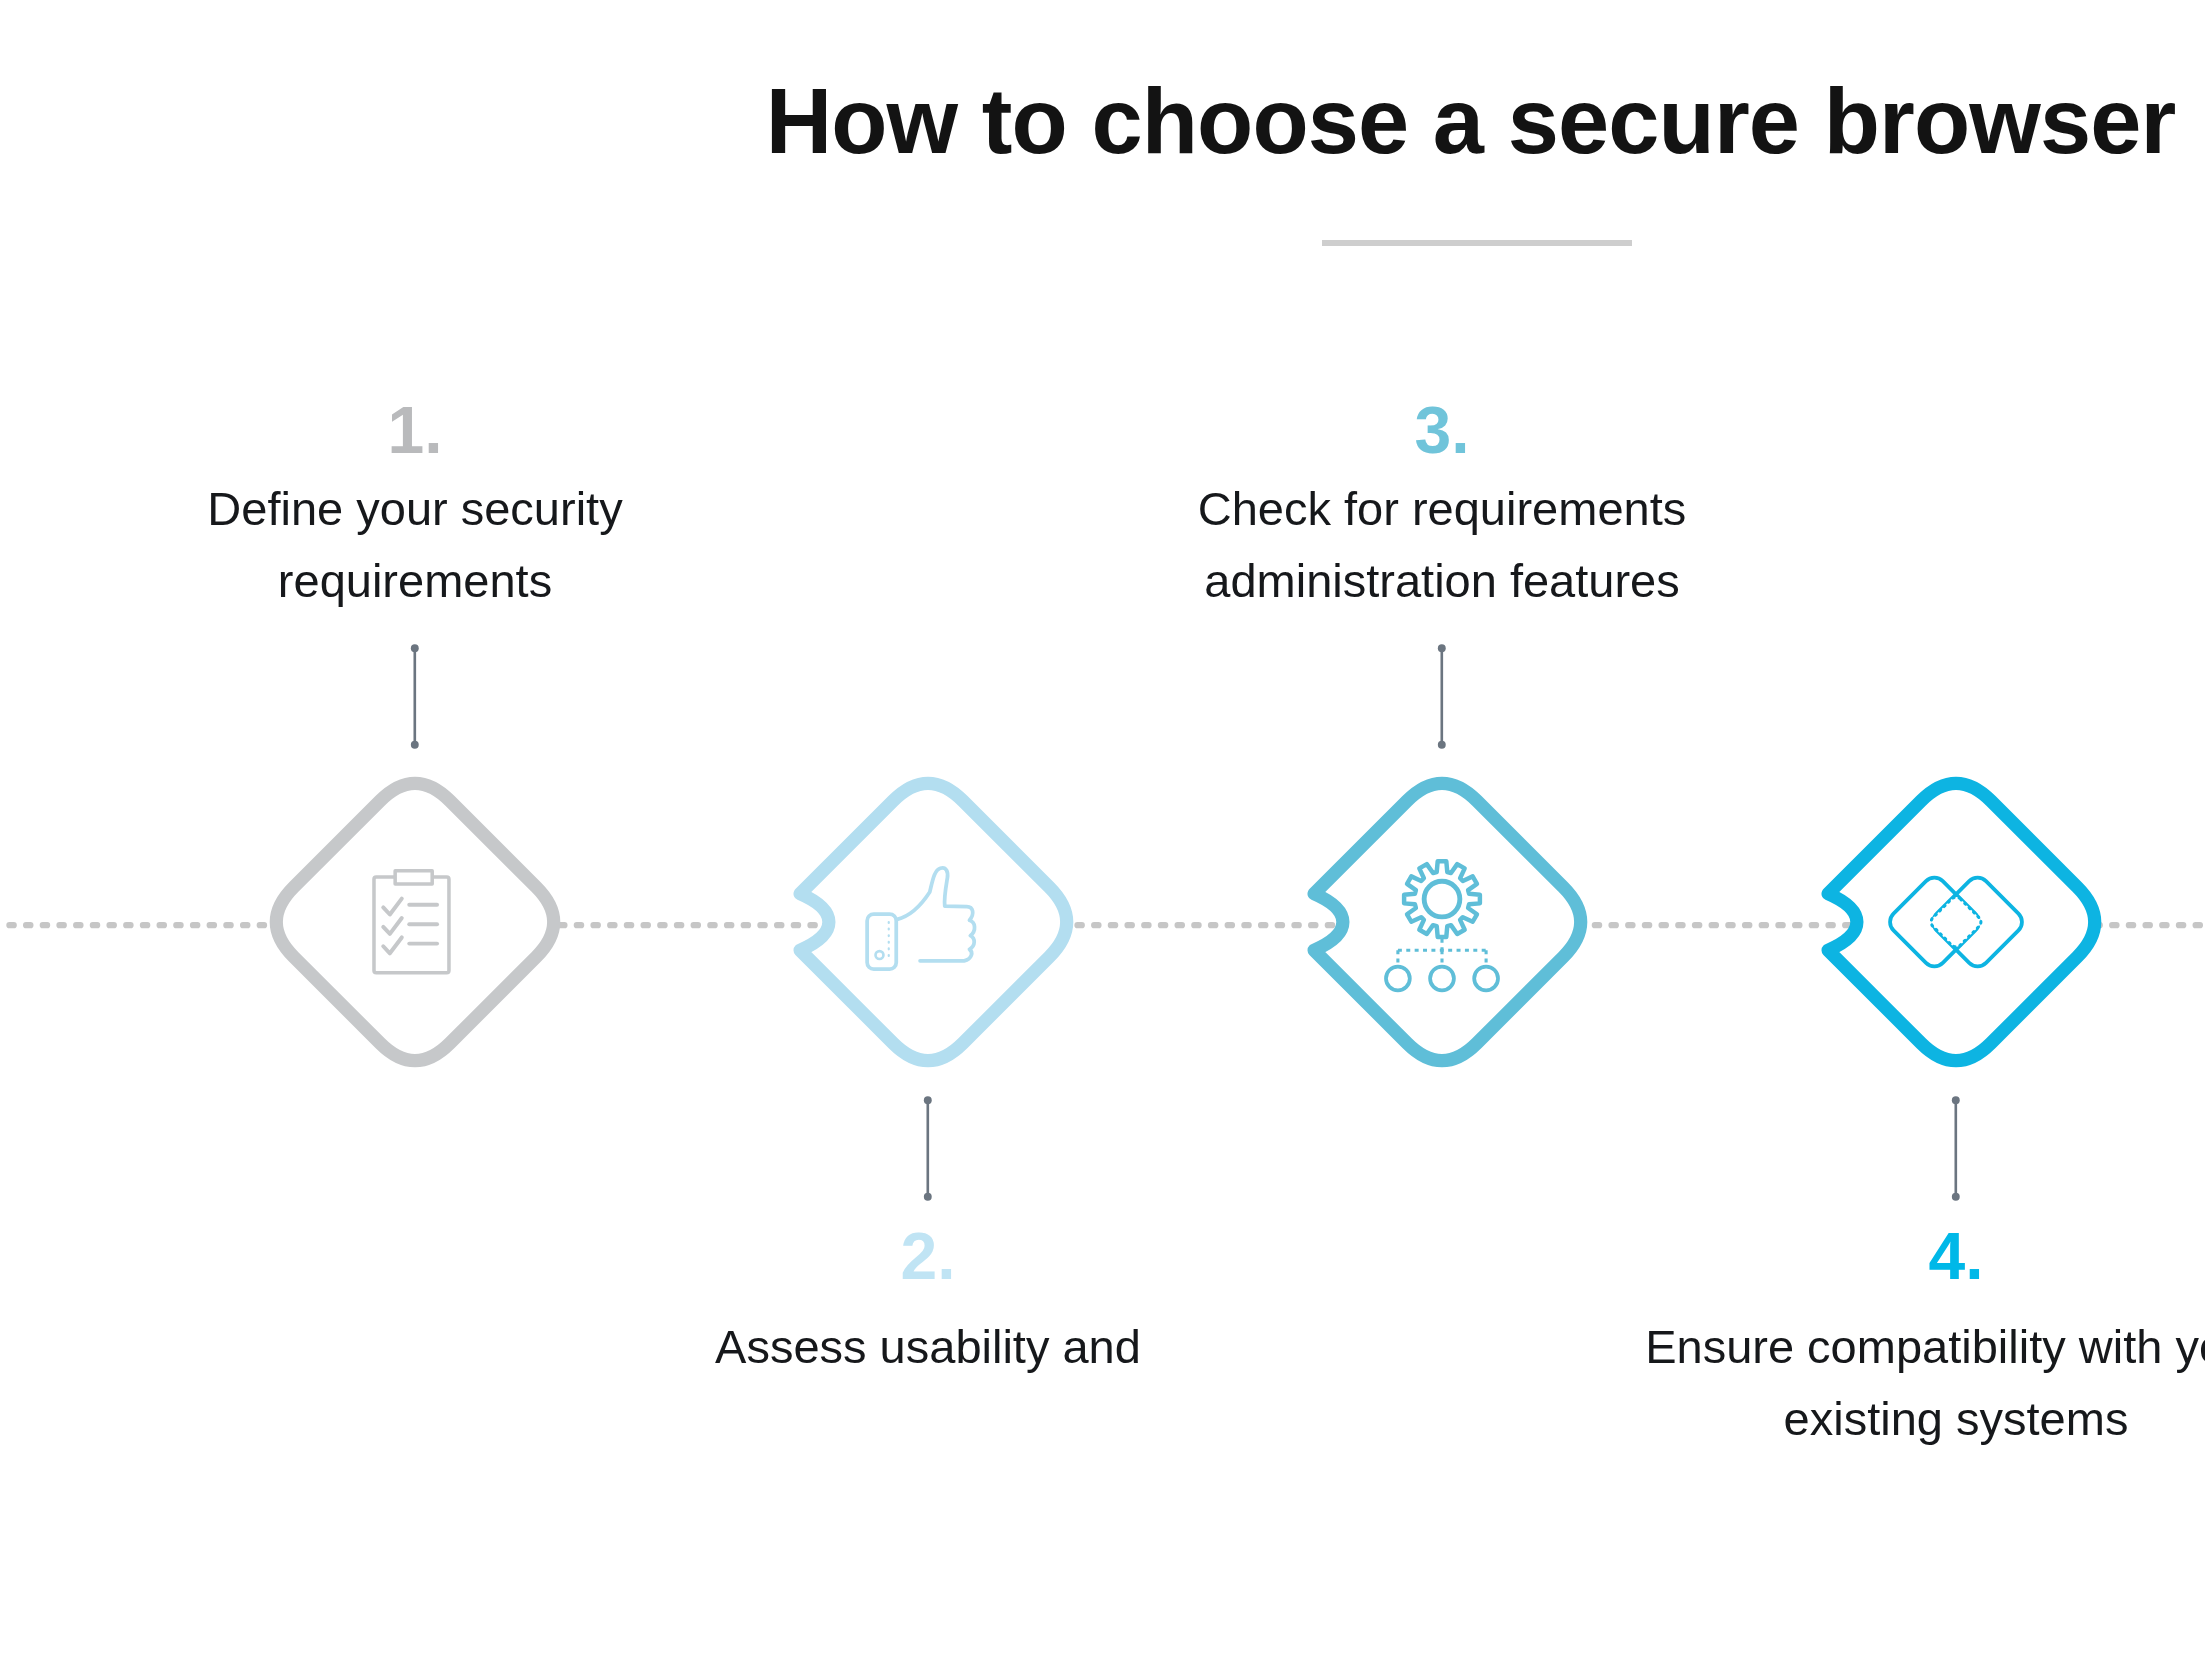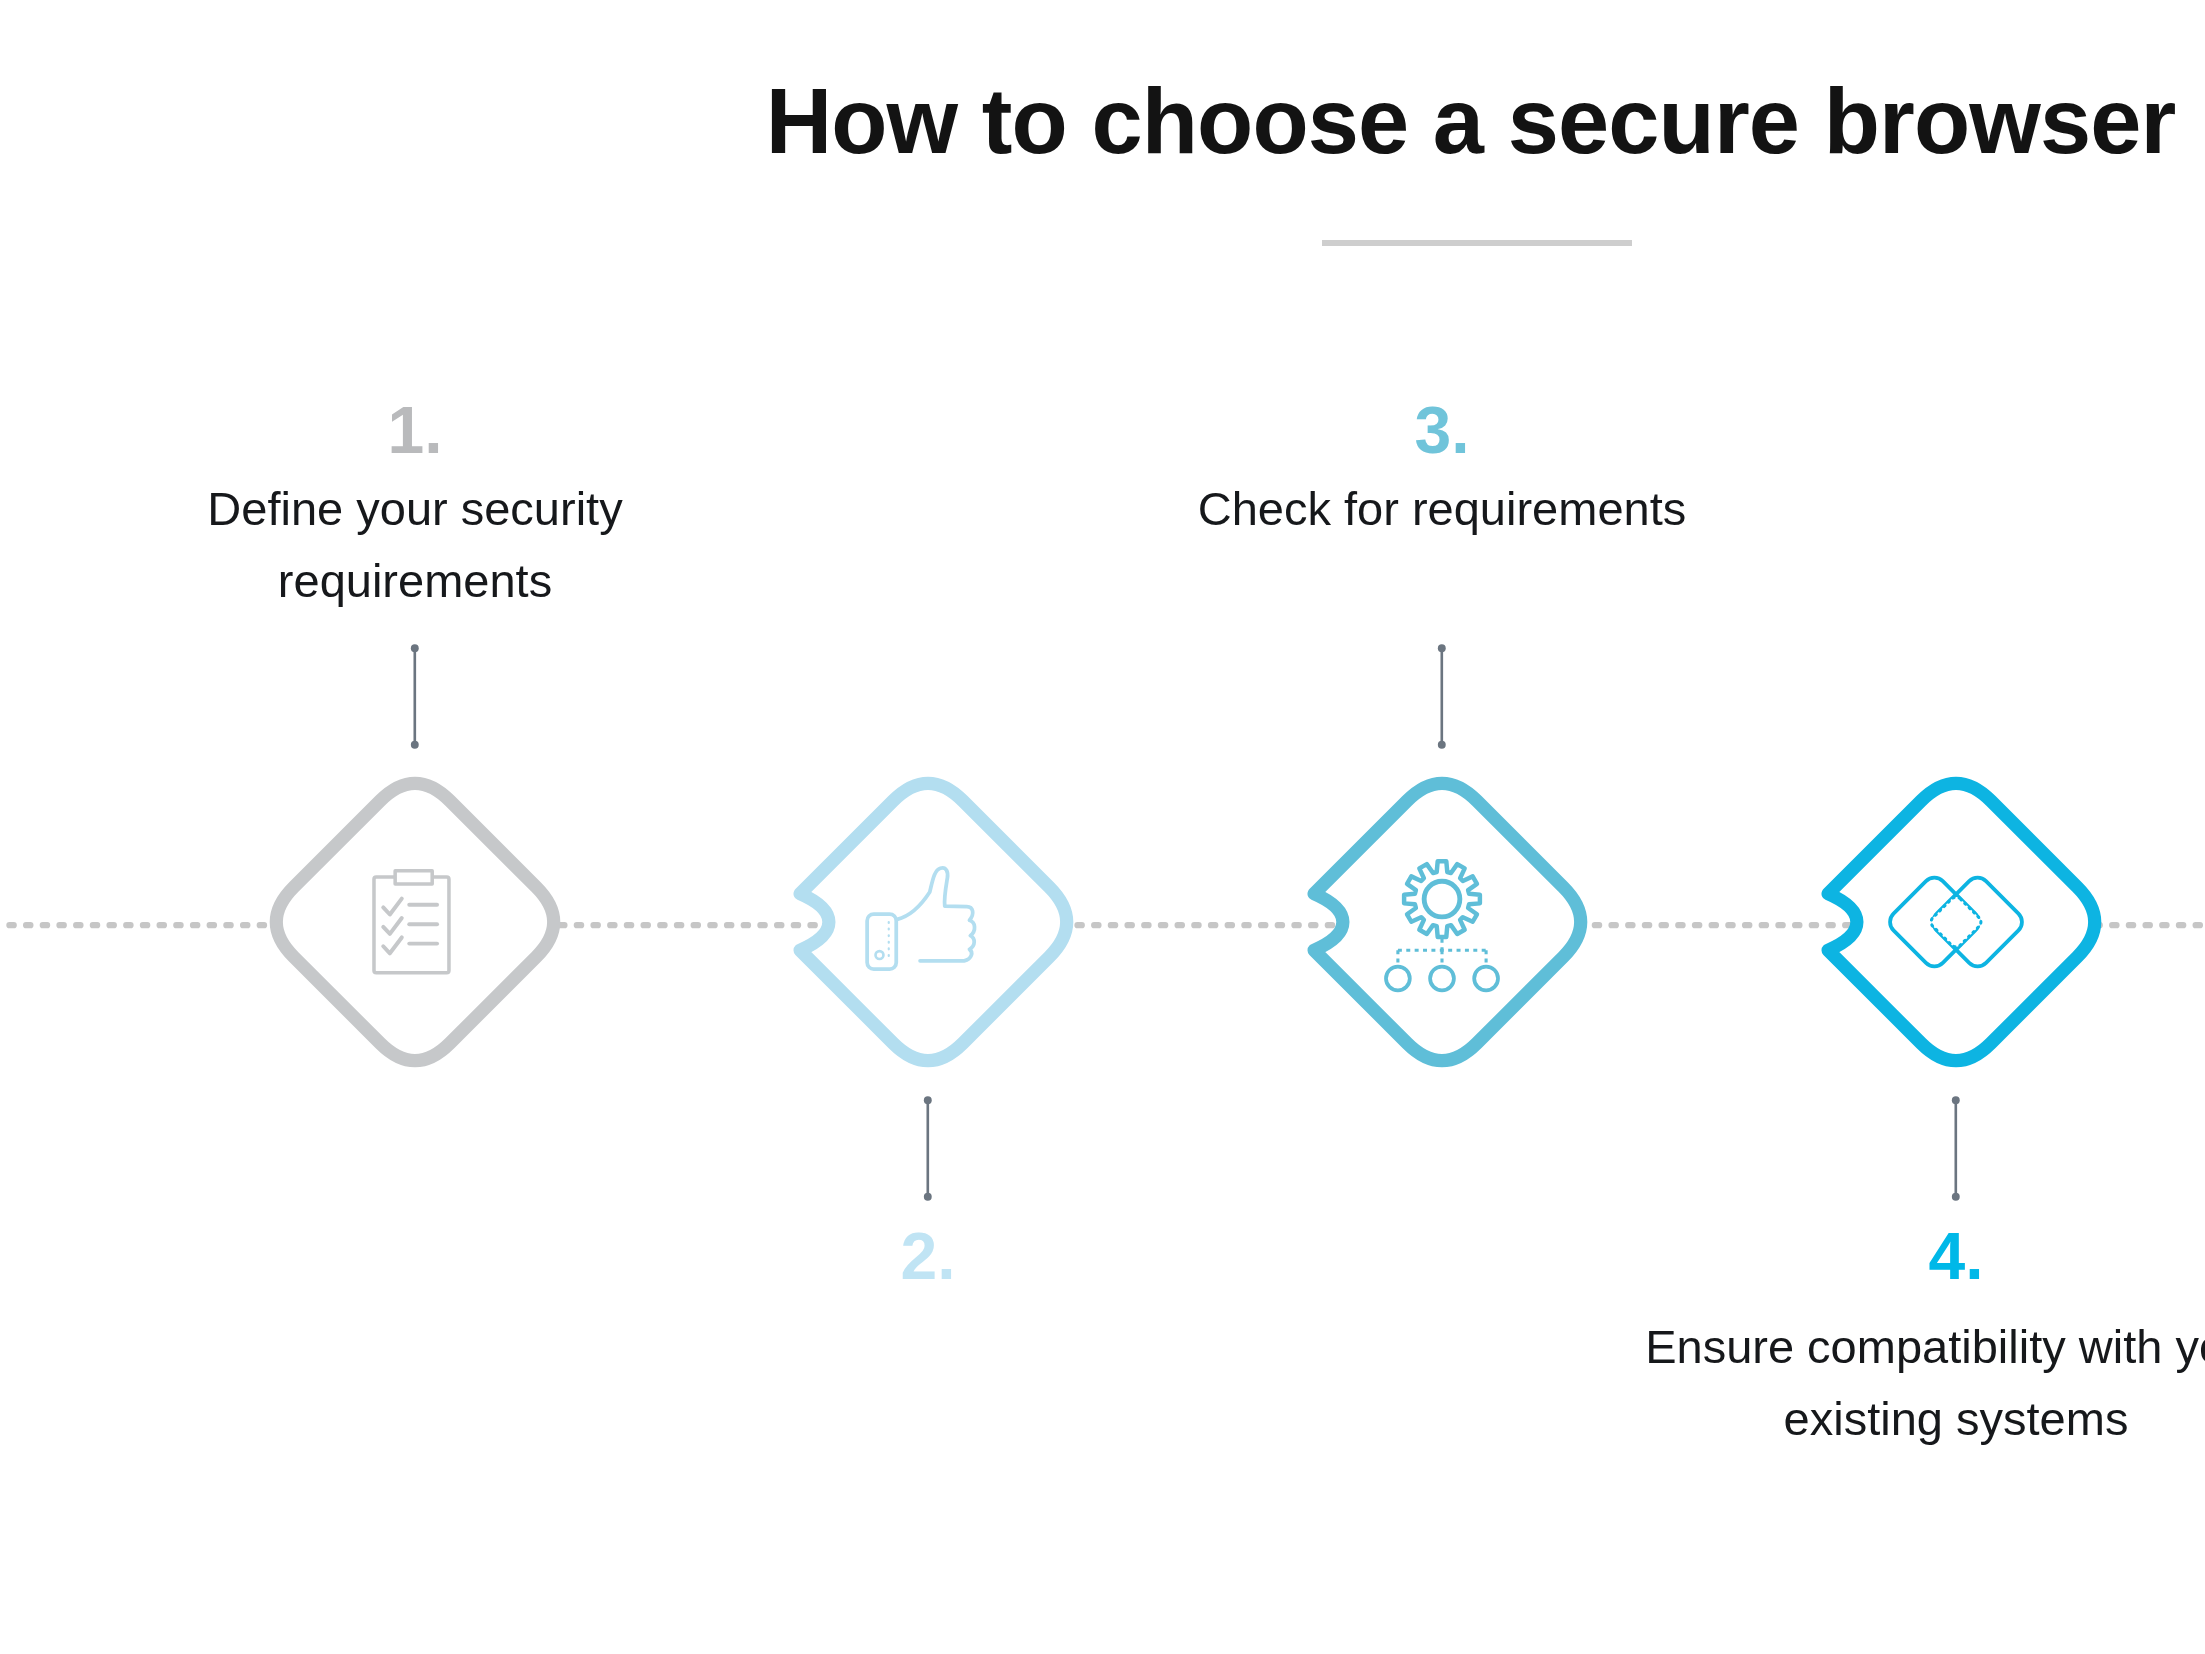--- a/index.html
+++ b/index.html
@@ -86,20 +86,21 @@
         <path d="M -13,5 H 50" stroke-width="9"></path>
         <path d="M -72,55 L -57,71 L -30,35" stroke-width="9"></path>
         <path d="M -13,49 H 50" stroke-width="9"></path>
       </g>
     </svg>
   </section>
 
   <section class="step below" style="--cx: 928px; --accent: #c0e4f4; --shape: #b3def0;">
     <div class="num">2.</div>
     <div class="label">
+      <span class="line">Assess usability and</span>
     </div>
     <svg class="connector" width="17.6" height="123" viewBox="0 0 40 280">
       <line x1="20" y1="30" x2="20" y2="250"></line>
         <circle cx="20" cy="30" r="9"></circle>
         <circle cx="20" cy="250" r="9"></circle>
     </svg>
     <svg class="diamond" width="344" height="344" viewBox="-390 -390 780 780">
       <path class="shape" d="M -290,-64 L -79,-275 Q 0,-354 79,-275 L 275,-79 Q 354,0 275,79 L 79,275 Q 0,354 -79,275 L -290,64 C -203,26 -203,-26 -290,-64 Z"></path>
       <g class="icon">
         <rect x="-138" y="-18" width="66" height="125" rx="15"></rect>
@@ -107,20 +108,21 @@
         <circle cx="-110" cy="75" r="9" stroke-width="6"></circle>
         <path d="M -70,-6 C -45,-12 -18,-34 4,-68 C 10,-92 14,-118 28,-122 C 42,-126 46,-113 44,-100 C 40,-76 36,-56 38,-36 L 88,-35 C 103,-35 106,-18 94,-4 C 108,0 110,20 96,31 C 108,37 108,54 94,62 C 103,68 100,84 82,88 L -18,88"></path>
       </g>
     </svg>
   </section>
 
   <section class="step above" style="--cx: 1442px; --accent: #70c4da; --shape: #5fbed8;">
     <div class="num">3.</div>
     <div class="label">
       <span class="line">Check for requirements</span>
+      <span class="line">administration features</span>
     </div>
     <svg class="connector" width="17.6" height="123" viewBox="0 0 40 280">
       <line x1="20" y1="30" x2="20" y2="250"></line>
         <circle cx="20" cy="30" r="9"></circle>
         <circle cx="20" cy="250" r="9"></circle>
     </svg>
     <svg class="diamond" width="344" height="344" viewBox="-390 -390 780 780">
       <path class="shape" d="M -290,-64 L -79,-275 Q 0,-354 79,-275 L 275,-79 Q 354,0 275,79 L 79,275 Q 0,354 -79,275 L -290,64 C -203,26 -203,-26 -290,-64 Z"></path>
       <g class="icon" stroke-width="10">
         <g transform="translate(0,-52) scale(0.92)" stroke-width="11">

